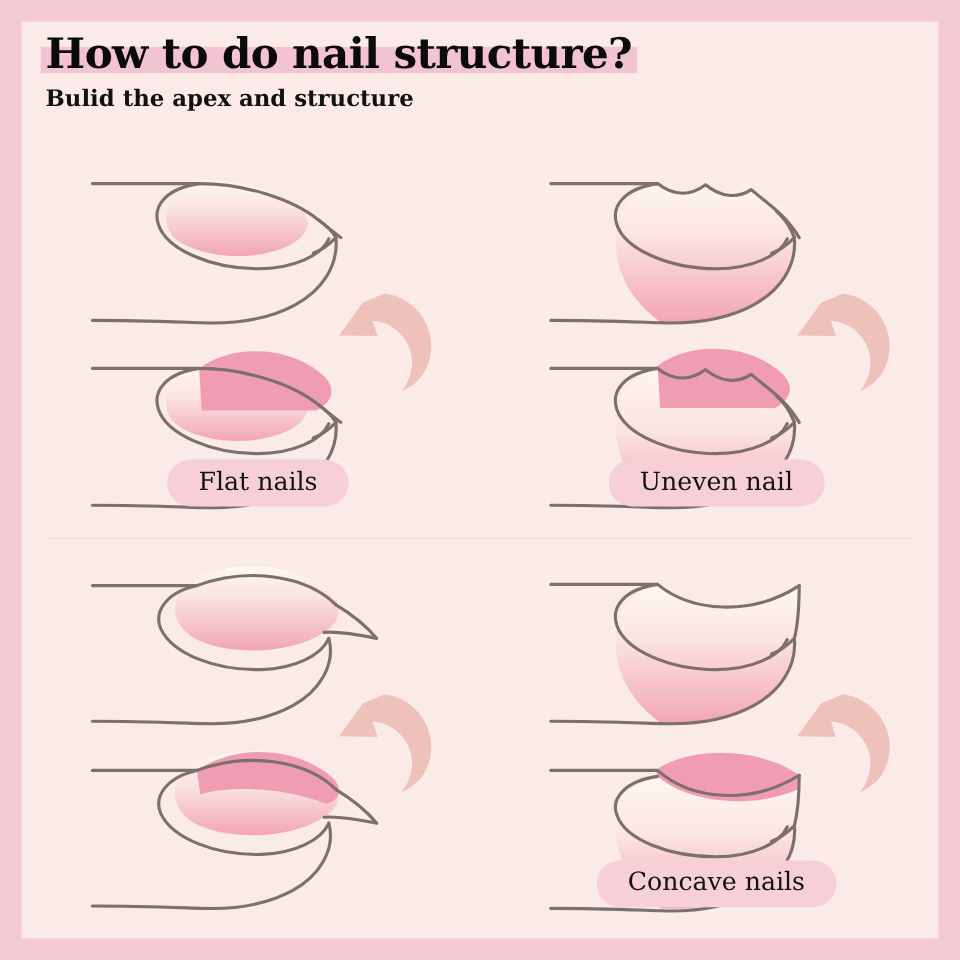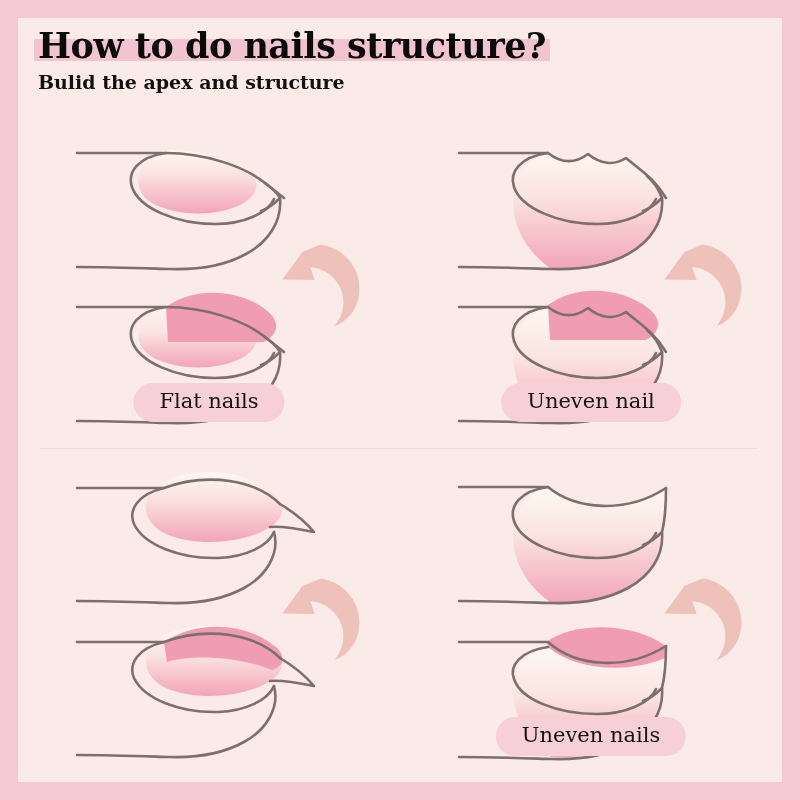--- a/index.html
+++ b/index.html
@@ -33,21 +33,21 @@
     font-family:"DejaVu Serif", serif;
     font-weight:700;font-size:19px;color:#111;
     white-space:nowrap;
   }
   
   .grid{position:absolute;left:0;top:96px;width:764px;height:668px;}
   .divider{
     position:absolute;left:22px;top:334px;width:718px;height:1px;
     background:#f0ded7;
   }
-  .panel{position:absolute;width:382px;height:334px;}
+  .panel{position:absolute;width:382px;height:334px;padding-left:12px;}
   .p0{left:0;top:0;} .p1{left:382px;top:0;}
   .p2{left:0;top:334px;} .p3{left:382px;top:334px;}
   .panel svg{position:absolute;left:0;top:0;}
   .label{
     position:absolute;left:50%;transform:translateX(-50%);
     bottom:26px;
     background:#f6cfd9;border-radius:999px;
     padding:7px 26px 9px;
     font-family:"DejaVu Serif", serif;
     font-size:21px;color:#121212;white-space:pre;
@@ -55,21 +55,21 @@
   }
 </style>
 </head>
 <body>
 
 <div class="frame">
 
   <div class="header">
     <div class="title-wrap">
       <div class="title-hl"></div>
-      <h1 class="title">How to do nails structure?</h1>
+      <h1 class="title">How to do nail structure?</h1>
     </div>
     <div class="subtitle">Bulid the apex and structure</div>
   </div>
 
   <div class="grid">
     <div class="divider"></div>
 
     <div class="panel p0">
       <svg width="382" height="334" viewBox="0 0 382 334">
         <defs>
@@ -195,17 +195,17 @@
 
           <path d="M148 199 C176 222 228 226 266 202 L262 238 C264 262 250 282 228 294 C206 306 180 310 151 309 C126 290 109 266 114 227 C118 212 132 204 148 199 Z" fill="url(#g3b)" stroke="none"></path>
           <path d="M146 194 C178 172 236 176 266 198 C266 204 266 206 265 210 C228 226 176 222 149 200 Z" fill="#f09cb2" stroke="none"></path>
           <path d="M59 194 L148 194 C176 219 226 223 266 198"></path>
           <path d="M148 199 C120 203 109 218 114 231 C121 252 158 266 197 266 C226 266 250 255 256 241"></path>
           <path d="M266 198 C266 216 265 228 262 240 C255 247 249 251 243 253"></path>
           <path d="M262 240 C264 264 250 284 228 296 C206 308 180 312 151 311 C120 310 96 309 59 309"></path>
         </g>
         <path d="M333 124 C358 124 378 144 378 168 C378 184 370 196 358 203 C366 190 366 174 357 162 C349 152 338 147 326 148 L332 160 L300 164 L316 134 Z" fill="#eec2ba" stroke="none" transform="translate(-36,7) rotate(8 339 164)"></path>
       </svg>
-      <div class="label">Uneven nails</div>
+      <div class="label">Concave nails</div>
     </div>
 
   </div>
 </div>
 
 </body></html>

